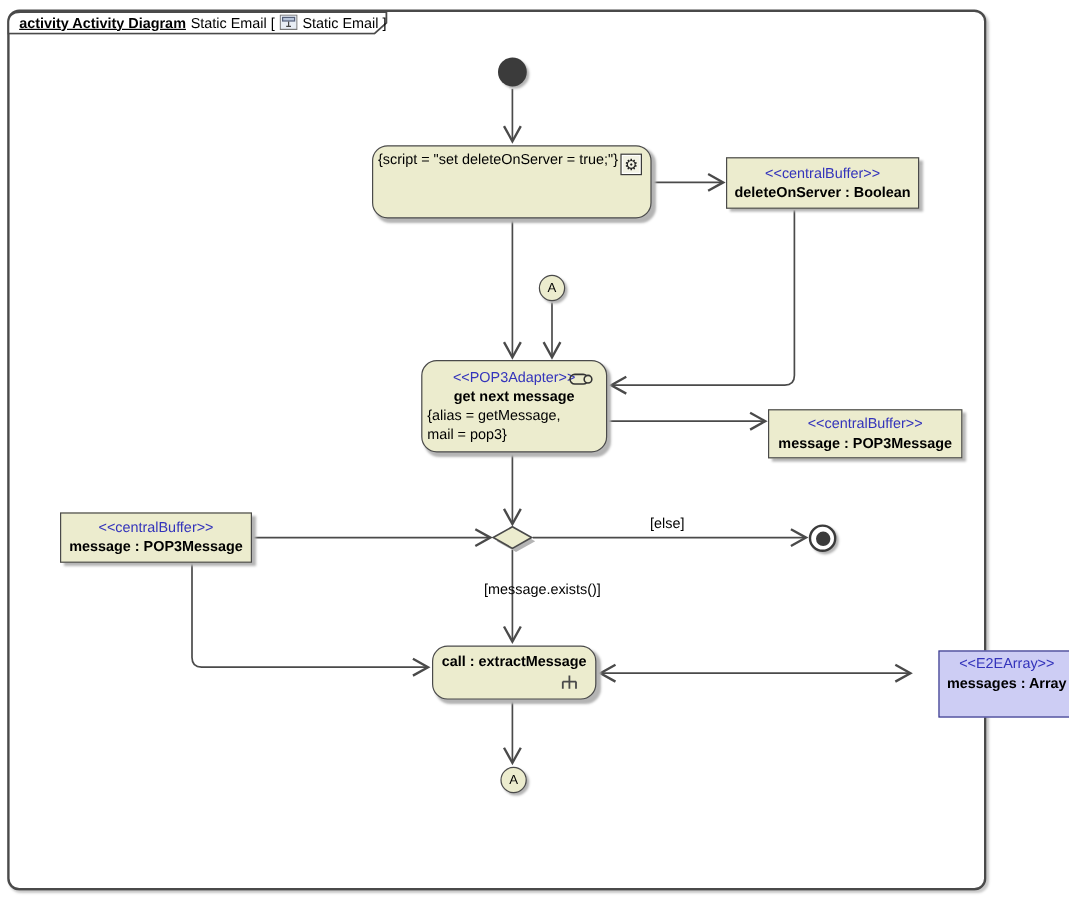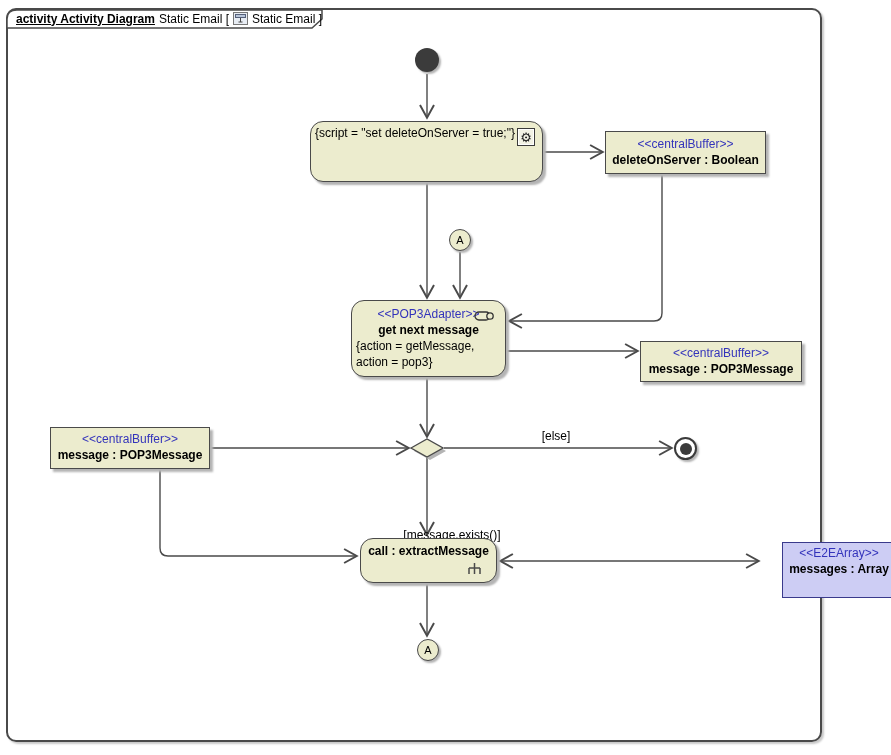--- a/index.html
+++ b/index.html
@@ -114,40 +114,40 @@
     <div class="nname">deleteOnServer : Boolean</div>
   </div>
 
   <div class="circ connector" style="left:449px;top:229px;width:22px;height:22px;">
     <span>A</span>
   </div>
 
   <div class="node action" style="left:351px;top:300px;width:155px;height:77px;padding-top:5px;">
     <div class="stereo">&lt;&lt;POP3Adapter&gt;&gt;</div>
     <div class="nname">get next message</div>
-    <div class="props">{action = getMessage,</div>
-    <div class="props">action = pop3}</div>
+    <div class="props">{alias = getMessage,</div>
+    <div class="props">mail = pop3}</div>
     <svg class="adapter-ic" width="21" height="12">
       <rect x="1" y="2" width="15" height="8" rx="4" fill="none" stroke="#333" stroke-width="1.3"></rect>
       <circle cx="16" cy="6" r="3.2" fill="#ECECCE" stroke="#333" stroke-width="1.3"></circle>
     </svg>
   </div>
 
   <div class="node buffer" style="left:640px;top:341px;width:162px;height:41px;padding-top:3px;">
     <div class="stereo">&lt;&lt;centralBuffer&gt;&gt;</div>
     <div class="nname">message : POP3Message</div>
   </div>
 
   <div class="node buffer" style="left:50px;top:427px;width:160px;height:42px;padding-top:3px;">
     <div class="stereo">&lt;&lt;centralBuffer&gt;&gt;</div>
     <div class="nname">message : POP3Message</div>
   </div>
 
   <div class="guard" style="left:538px;top:429px;width:36px;">[else]</div>
-  <div class="guard" style="left:396px;top:484px;width:112px;margin-top:44px;">[message.exists()]</div>
+  <div class="guard" style="left:396px;top:484px;width:112px;">[message.exists()]</div>
 
   <div class="circ final-outer" style="left:674px;top:437px;width:23px;height:23px;">
     <div class="final-inner"></div>
   </div>
 
   <div class="node action" style="left:360px;top:538px;width:137px;height:45px;padding-top:4px;">
     <div class="nname">call : extractMessage</div>
     <svg class="rake-ic" width="15" height="14">
       <path d="M7.5,1 L7.5,6 M2,6 L13,6 M2,6 L2,12 M7.5,6 L7.5,12 M13,6 L13,12" fill="none" stroke="#4a4a4a" stroke-width="1.5"></path>
     </svg>

